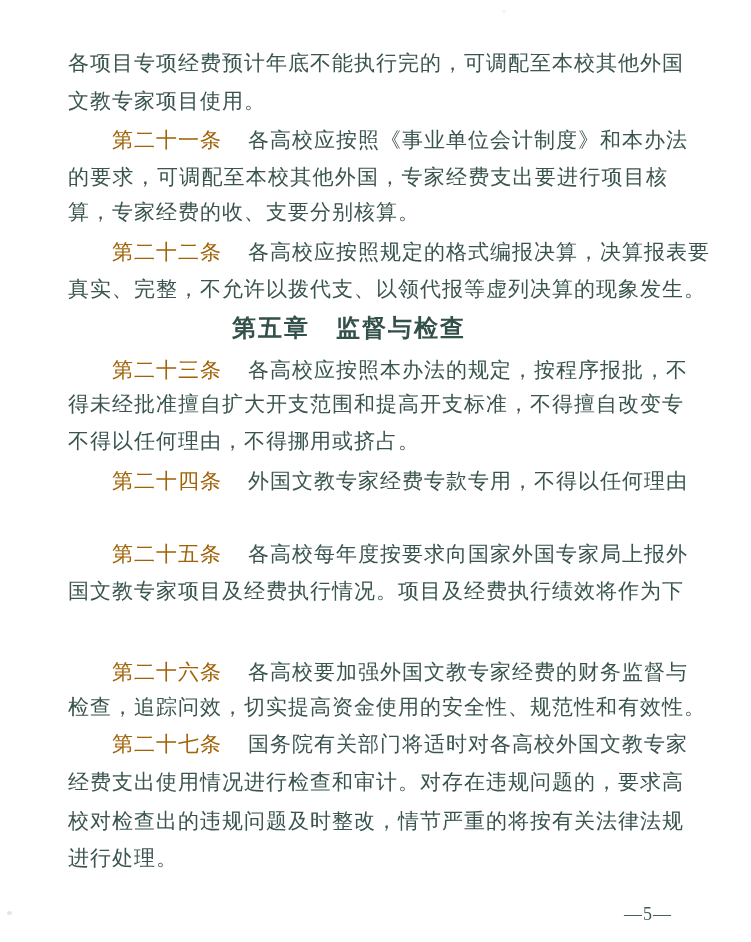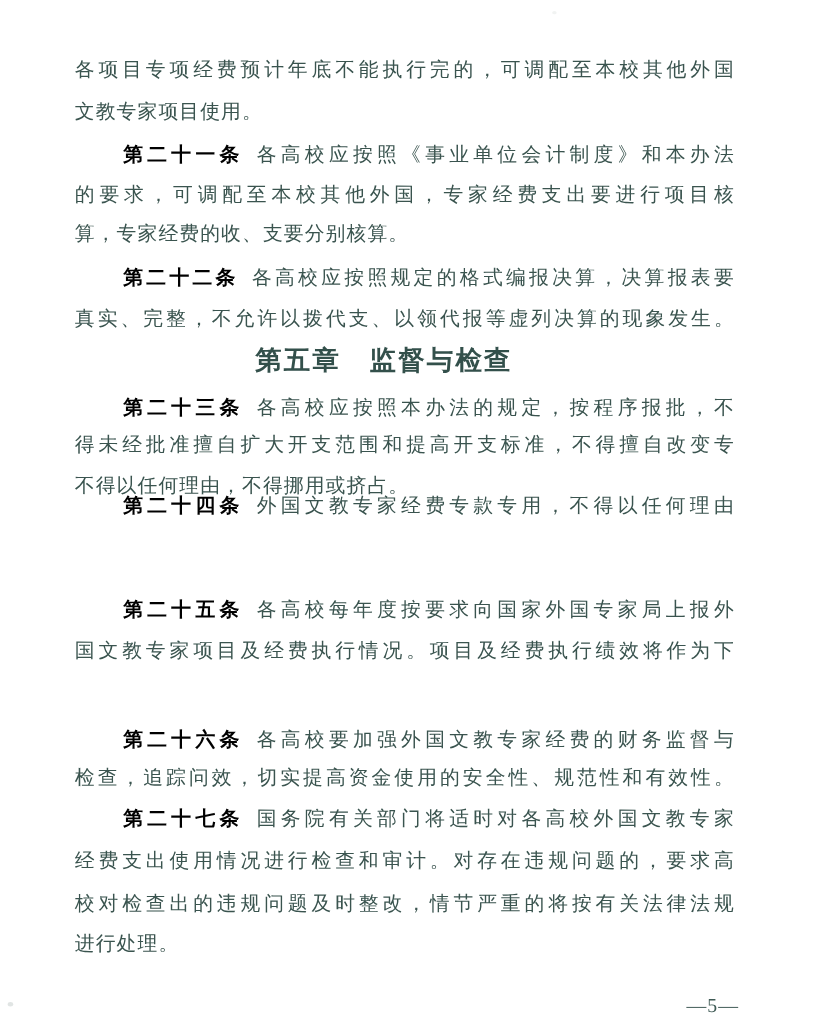--- a/index.html
+++ b/index.html
@@ -15,37 +15,37 @@
     overflow: hidden;
     font-family: "Liberation Serif", "DejaVu Serif", serif;
     color: #3a544f;
   }
   .line {
     position: absolute;
     left: 68px;
     width: 600px;
     height: 30px;
     line-height: 30px;
-    font-size: 18px;
+    font-size: 21px;
     letter-spacing: 1px;
     white-space: nowrap;
     color: #3a544f;
   }
   .line.full {
     text-align: justify;
     text-align-last: justify;
   }
   .line.indent {
     padding-left: 44px;
     width: 556px;
   }
   .clause {
-    font-weight: bold;
-    color: #000000;
-    margin-right: 12px;
+    font-weight: normal;
+    color: #a16207;
+    margin-right: 26px;
   }
   .heading {
     position: absolute;
     left: 0;
     width: 698px;
     height: 32px;
     line-height: 32px;
     text-align: center;
     font-family: "Liberation Sans", "DejaVu Sans", sans-serif;
     font-weight: bold;
@@ -90,21 +90,21 @@
 
   <div class="line full indent" style="top:237px"><span class="clause">第二十二条</span><span>各高校应按照规定的格式编报决算，决算报表要</span></div>
   <div class="line full" style="top:274px"><span>真实、完整，不允许以拨代支、以领代报等虚列决算的现象发生。</span></div>
 
   <div class="heading" style="top:312px"><span>第五章</span><span class="gap">监督与检查</span></div>
 
   <div class="line full indent" style="top:355px"><span class="clause">第二十三条</span><span>各高校应按照本办法的规定，按程序报批，不</span></div>
   <div class="line full" style="top:389px"><span>得未经批准擅自扩大开支范围和提高开支标准，不得擅自改变专</span></div>
   <div class="line" style="top:426px"><span>不得以任何理由，不得挪用或挤占。</span></div>
 
-  <div class="line full indent" style="top:444px"><span class="clause">第二十四条</span><span>外国文教专家经费专款专用，不得以任何理由</span></div>
+  <div class="line full indent" style="top:466px"><span class="clause">第二十四条</span><span>外国文教专家经费专款专用，不得以任何理由</span></div>
 
   <div class="line full indent" style="top:539px"><span class="clause">第二十五条</span><span>各高校每年度按要求向国家外国专家局上报外</span></div>
   <div class="line full" style="top:576px"><span>国文教专家项目及经费执行情况。项目及经费执行绩效将作为下</span></div>
 
   <div class="line full indent" style="top:657px"><span class="clause">第二十六条</span><span>各高校要加强外国文教专家经费的财务监督与</span></div>
   <div class="line full" style="top:692px"><span>检查，追踪问效，切实提高资金使用的安全性、规范性和有效性。</span></div>
 
   <div class="line full indent" style="top:729px"><span class="clause">第二十七条</span><span>国务院有关部门将适时对各高校外国文教专家</span></div>
   <div class="line full" style="top:767px"><span>经费支出使用情况进行检查和审计。对存在违规问题的，要求高</span></div>
   <div class="line full" style="top:806px"><span>校对检查出的违规问题及时整改，情节严重的将按有关法律法规</span></div>

